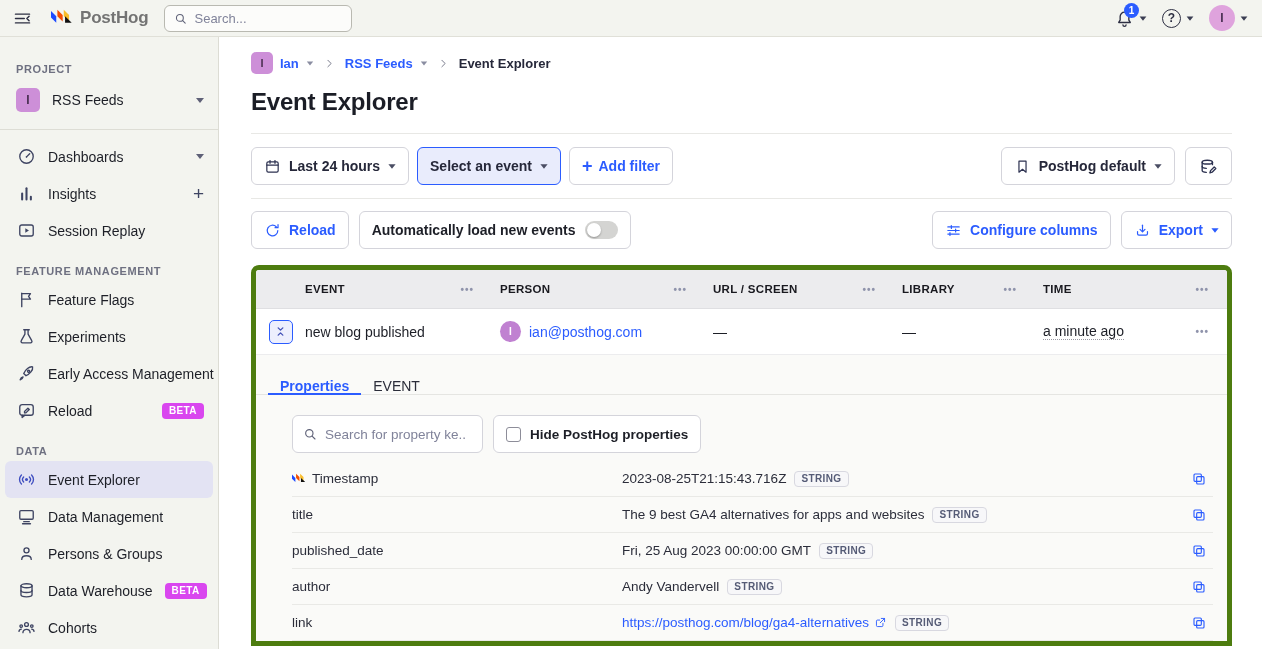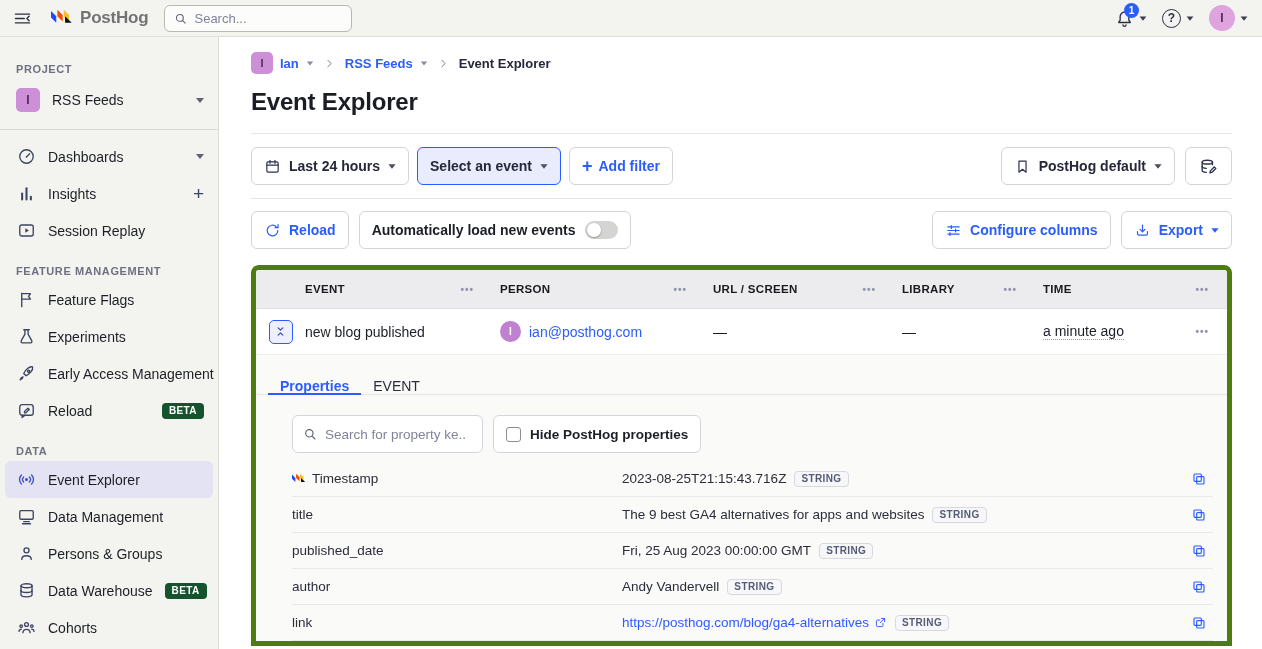--- a/index.html
+++ b/index.html
@@ -40,21 +40,21 @@
   .side-item .sic-wrap { width:20px; height:20px; display:flex; align-items:center; justify-content:center; color:#3e4462; flex-shrink:0; }
   .side-item .sic-wrap svg { width:19px; height:19px; }
   .side-label { font-size:14px; font-weight:500; white-space:nowrap; }
   .side-caret { margin-left:auto; color:#5e6077; }
   .side-plus { margin-left:auto; color:#3e4462; font-size:19px; font-weight:400; line-height:1; }
   .side-item.project { height:42px; }
   .proj-avatar { width:24px; height:24px; border-radius:5px; background:#cd8fd8; color:#4a2f52; font-weight:700; font-size:12px; display:flex; align-items:center; justify-content:center; }
   .side-divider { border:none; border-top:1px solid #ddddd5; margin:8px 0; }
   .side-item.active { background:#e3e3f3; border-radius:6px; margin:0 5px; padding-left:11px; }
   .side-item.active .sic-wrap { color:#3f4ec0; }
-  .beta-tag { margin-left:auto; background:#14532d; color:#fff; font-size:10px; font-weight:700; letter-spacing:.4px; border-radius:4px; padding:2.5px 7px; }
+  .beta-tag { margin-left:auto; background:#d946ef; color:#fff; font-size:10px; font-weight:700; letter-spacing:.4px; border-radius:4px; padding:2.5px 7px; }
 
   
   .breadcrumb { display:flex; align-items:center; gap:7px; margin-top:7px; font-size:13px; font-weight:600; }
   .bc-avatar { width:22px; height:22px; border-radius:5px; background:#cd8fd8; color:#4a2f52; font-size:11px; font-weight:700; display:flex; align-items:center; justify-content:center; }
   .bc-link { color:#2b5cff; cursor:pointer; }
   .bc-caret { border-top-color:#8a8da1; transform:scale(.8); cursor:pointer; }
   .bc-chev { color:#6e7183; width:13px; height:13px; margin:0 2px; }
   .bc-current { color:#26283a; }
   .page-title { font-size:24px; font-weight:700; color:#1b1d26; margin-top:14px; letter-spacing:-.2px; }
   .header-sep { border:none; border-top:1px solid #e8e8e5; margin-top:17px; }

